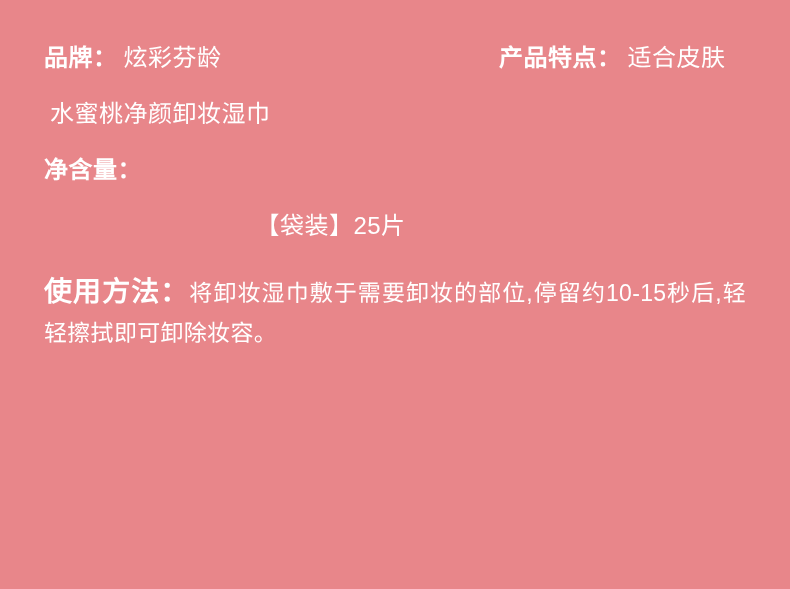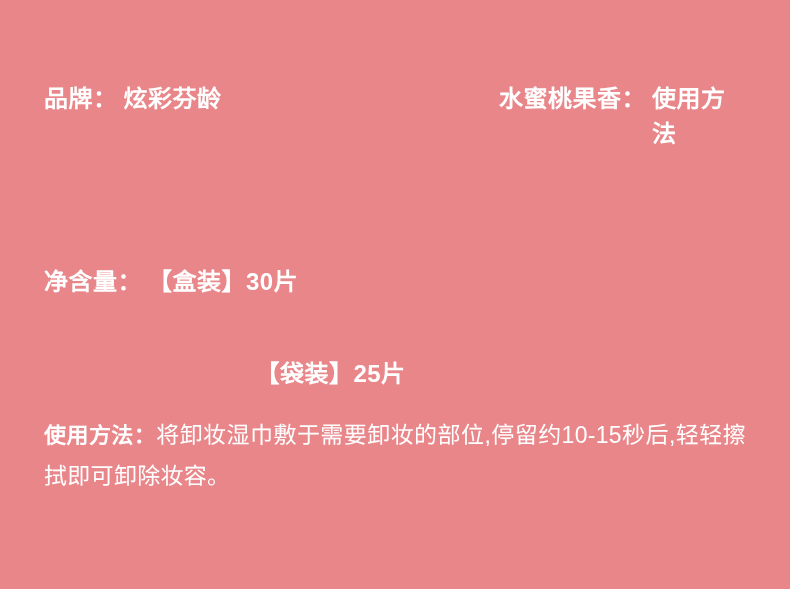--- a/index.html
+++ b/index.html
@@ -32,23 +32,22 @@
     min-height: 40px;
   }
   .lbl {
     font-weight: bold;
     font-size: 24px;
     white-space: nowrap;
     letter-spacing: 0.5px;
   }
   .val {
     font-size: 24px;
-    font-weight: bold;
+    font-weight: normal;
     letter-spacing: 0.5px;
-    margin-top: 41px;
   }
   .val-indent {
     padding-left: 6px;
   }
   .sub-row {
     display: flex;
     align-items: baseline;
     min-height: 40px;
     padding-left: 118px;
     justify-content: center;
@@ -58,21 +57,21 @@
   }
   .block p {
     margin: 0;
     font-size: 23px;
     line-height: 40px;
     letter-spacing: 0.3px;
     text-align: justify;
   }
   .block .lead {
     font-weight: bold;
-    font-size: 22px;
+    font-size: 28px;
   }
   .para-usage {
     max-width: 706px;
   }
   .para-features {
     max-width: 706px;
   }
 </style>
 </head>
 <body style="background: rgb(232, 134, 138); color: rgb(255, 255, 255);">
@@ -80,33 +79,33 @@
 <div class="page">
 
   <div class="spec-grid">
 
     <div class="spec-row">
       <span class="lbl">品牌：</span>
       <span class="val val-indent">炫彩芬龄</span>
     </div>
 
     <div class="spec-row">
-      <span class="lbl">水蜜桃果香：</span>
-      <span class="val val-indent">使用方法</span>
+      <span class="lbl">产品特点：</span>
+      <span class="val val-indent">适合皮肤</span>
     </div>
 
     <div class="spec-row">
+      <span class="val val-indent">水蜜桃净颜卸妆湿巾</span>
     </div>
 
     <div class="spec-row">
     </div>
 
     <div class="spec-row">
       <span class="lbl">净含量：</span>
-      <span class="val val-indent">【盒装】30片</span>
     </div>
 
     <div class="spec-row"></div>
 
     <div class="sub-row">
       <span class="val">【袋装】25片</span>
     </div>
 
     <div class="spec-row"></div>
 

